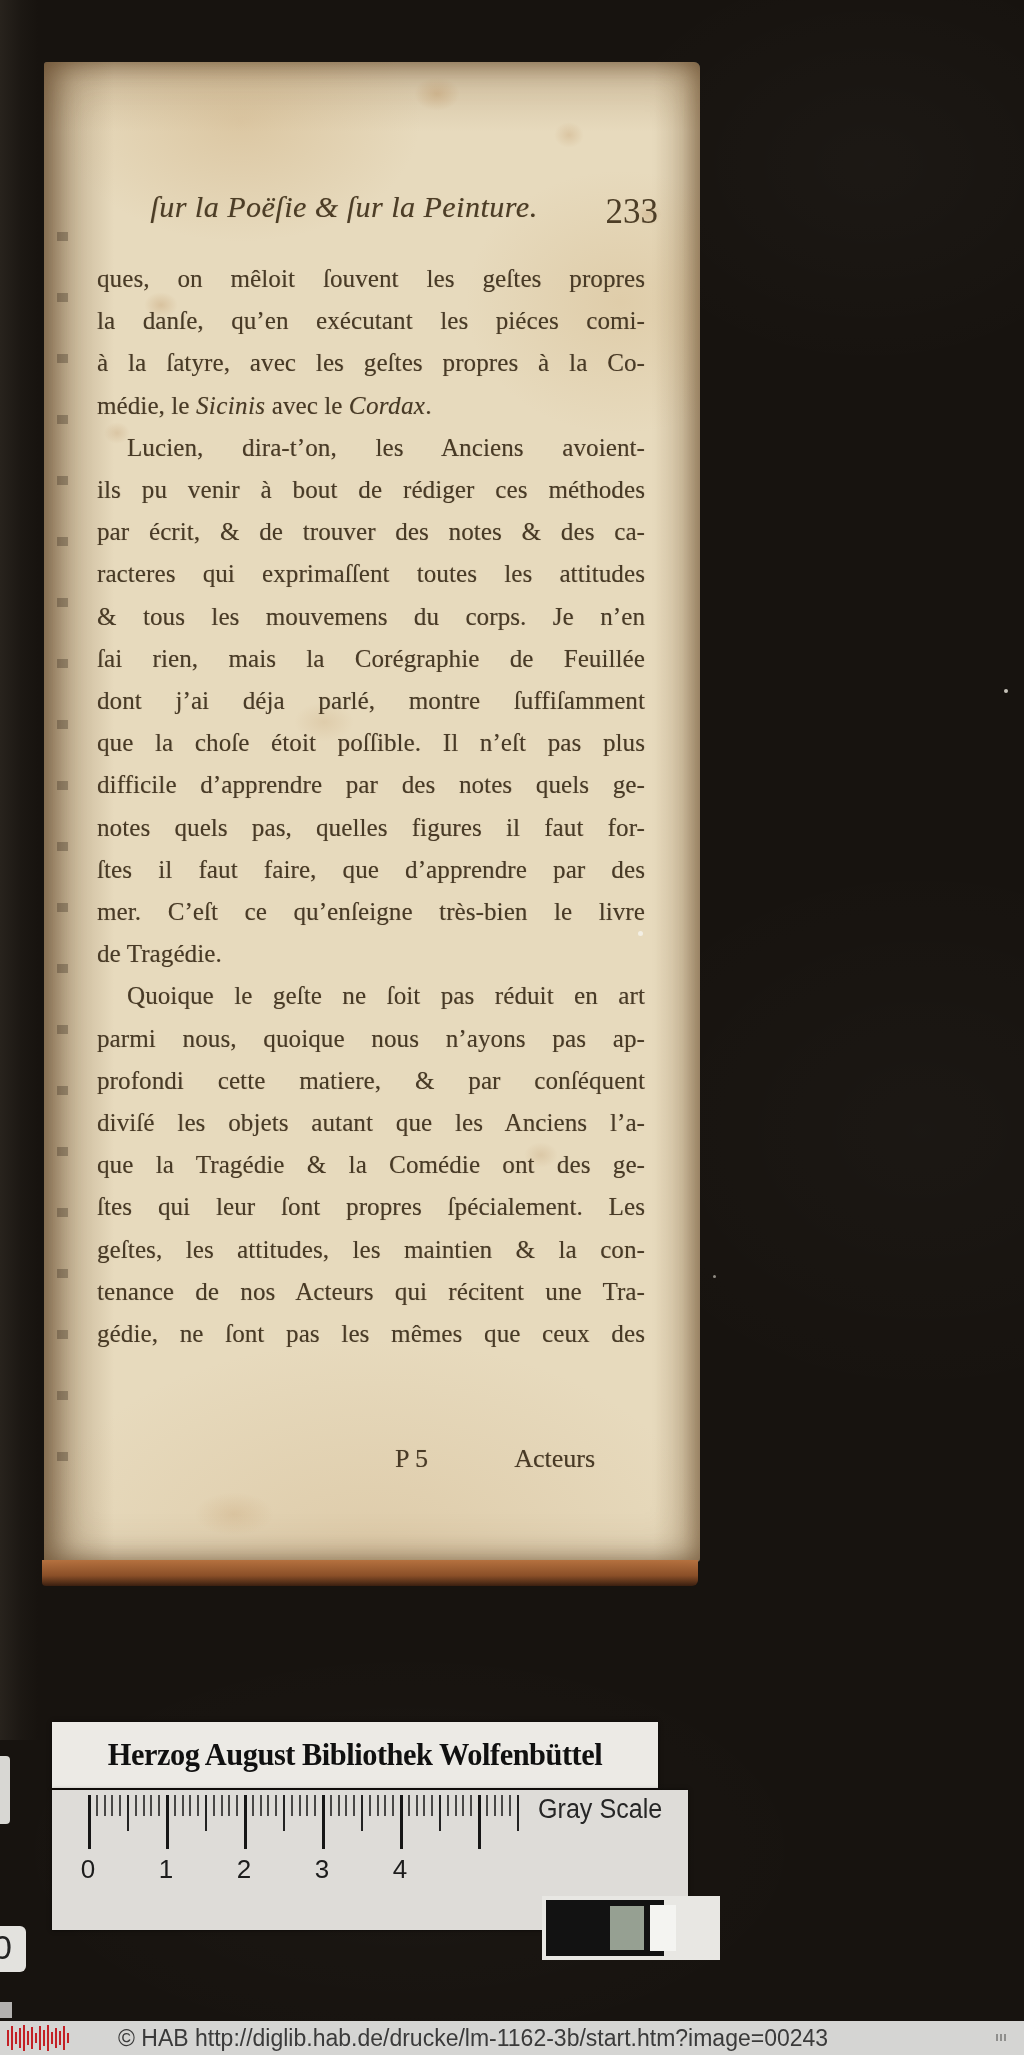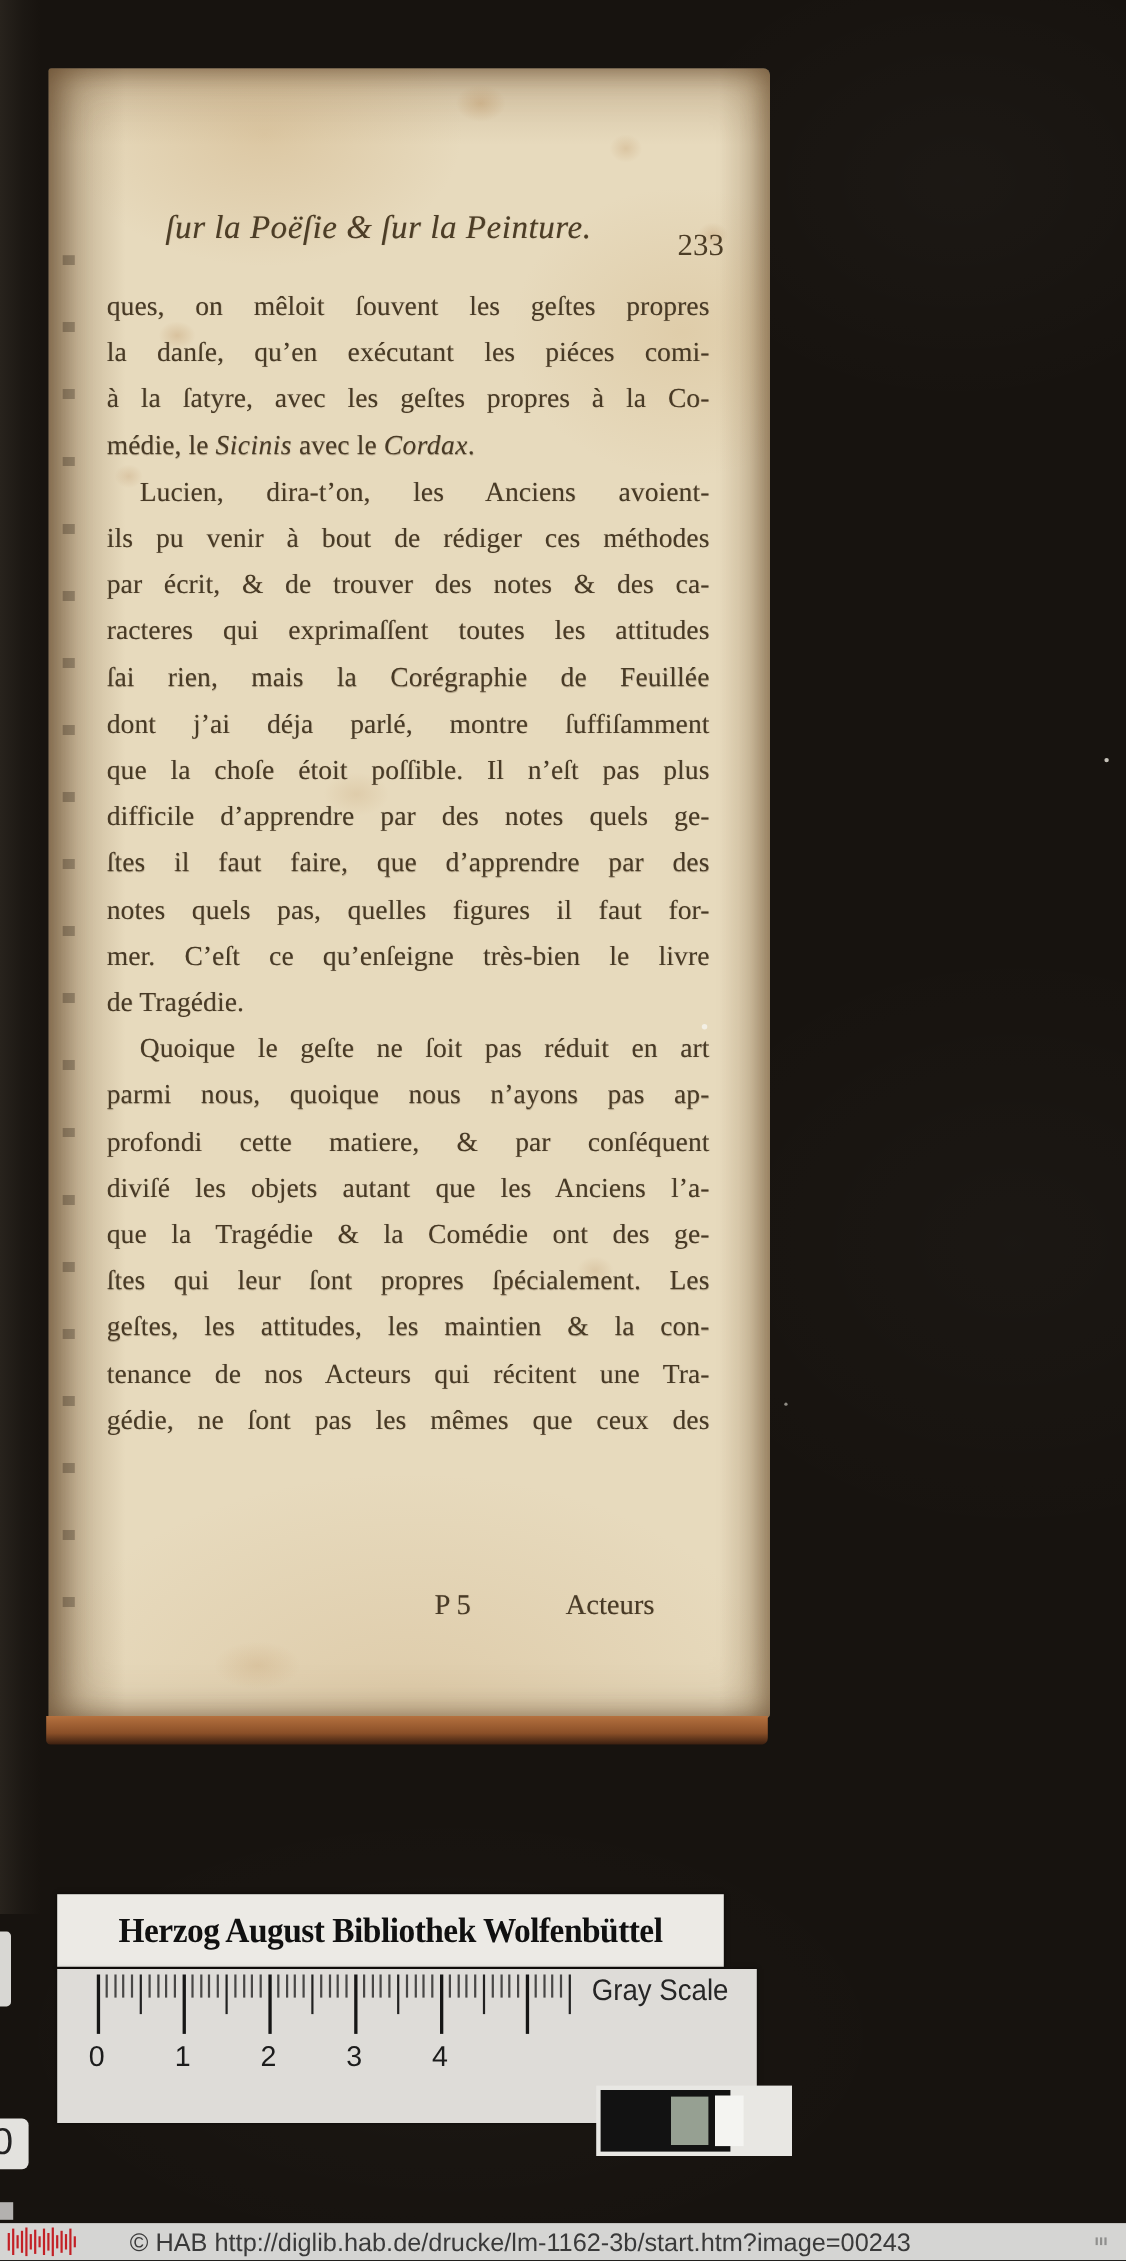--- a/index.html
+++ b/index.html
@@ -32,21 +32,21 @@
              background:linear-gradient(180deg,#b5713f,#8a4f28 60%,#3a1f10);
              border-radius:0 0 6px 4px;}
   .binding-marks{position:absolute;left:13px;top:170px;width:11px;height:1270px;
              background:repeating-linear-gradient(180deg, rgba(45,33,20,.55) 0 9px, rgba(45,33,20,0) 9px 61px);
              filter:blur(.6px);opacity:.55;}
   .page-stain{position:absolute;border-radius:50%;pointer-events:none;}
   
   .page-header{position:absolute;left:50px;top:128px;width:500px;height:46px;text-align:center;}
   .page-header .title{font-style:italic;font-size:30px;color:#4c3d26;letter-spacing:.5px;
              text-shadow:.3px .3px .7px rgba(70,52,28,.45);}
-  .page-header .pnum{position:absolute;right:-64px;top:18px;font-size:28px;font-style:normal;color:#4c3d26;}
+  .page-header .pnum{position:absolute;right:-64px;top:2px;font-size:35px;font-style:normal;color:#4c3d26;}
   
   .text-block{position:absolute;left:53px;top:196px;width:548px;color:#483a26;
              font-size:25px;line-height:42.2px;letter-spacing:.1px;
              text-shadow:.3px .3px .7px rgba(64,48,26,.4);}
   .text-line{text-align:justify;text-align-last:justify;white-space:nowrap;}
   .text-line.end{text-align-last:left;}
   .text-line.ind{text-indent:30px;}
   .text-line i{letter-spacing:.4px;}
   .sig-row{position:absolute;left:53px;top:1382px;width:548px;height:42px;color:#483a26;
            font-size:26px;text-shadow:.3px .3px .7px rgba(64,48,26,.4);}
@@ -116,26 +116,27 @@
 
     <div class="text-block">
         <div class="text-line"><span>ques, on mêloit ſouvent les geſtes propres</span></div>
         <div class="text-line"><span>la danſe, qu’en exécutant les piéces comi-</span></div>
         <div class="text-line"><span>à la ſatyre, avec les geſtes propres à la Co-</span></div>
         <div class="text-line end"><span>médie, le </span><i>Sicinis</i><span> avec le </span><i>Cordax</i><span>.</span></div>
         <div class="text-line ind"><span>Lucien, dira-t’on, les Anciens avoient-</span></div>
         <div class="text-line"><span>ils pu venir à bout de rédiger ces méthodes</span></div>
         <div class="text-line"><span>par écrit, &amp; de trouver des notes &amp; des ca-</span></div>
         <div class="text-line"><span>racteres qui exprimaſſent toutes les attitudes</span></div>
+        <div class="text-line"><span>&amp; tous les mouvemens du corps. Je n’en</span></div>
         <div class="text-line"><span>ſai rien, mais la Corégraphie de Feuillée</span></div>
         <div class="text-line"><span>dont j’ai déja parlé, montre ſuffiſamment</span></div>
         <div class="text-line"><span>que la choſe étoit poſſible. Il n’eſt pas plus</span></div>
         <div class="text-line"><span>difficile d’apprendre par des notes quels ge-</span></div>
+        <div class="text-line"><span>notes quels pas, quelles figures il faut for-</span></div>
         <div class="text-line"><span>ſtes il faut faire, que d’apprendre par des</span></div>
-        <div class="text-line"><span>notes quels pas, quelles figures il faut for-</span></div>
         <div class="text-line"><span>mer. C’eſt ce qu’enſeigne très-bien le livre</span></div>
         <div class="text-line end"><span>de Tragédie.</span></div>
         <div class="text-line ind"><span>Quoique le geſte ne ſoit pas réduit en art</span></div>
         <div class="text-line"><span>parmi nous, quoique nous n’ayons pas ap-</span></div>
         <div class="text-line"><span>profondi cette matiere, &amp; par conſéquent</span></div>
         <div class="text-line"><span>diviſé les objets autant que les Anciens l’a-</span></div>
         <div class="text-line"><span>que la Tragédie &amp; la Comédie ont des ge-</span></div>
         <div class="text-line"><span>ſtes qui leur ſont propres ſpécialement. Les</span></div>
         <div class="text-line"><span>geſtes, les attitudes, les maintien &amp; la con-</span></div>
         <div class="text-line"><span>tenance de nos Acteurs qui récitent une Tra-</span></div>

